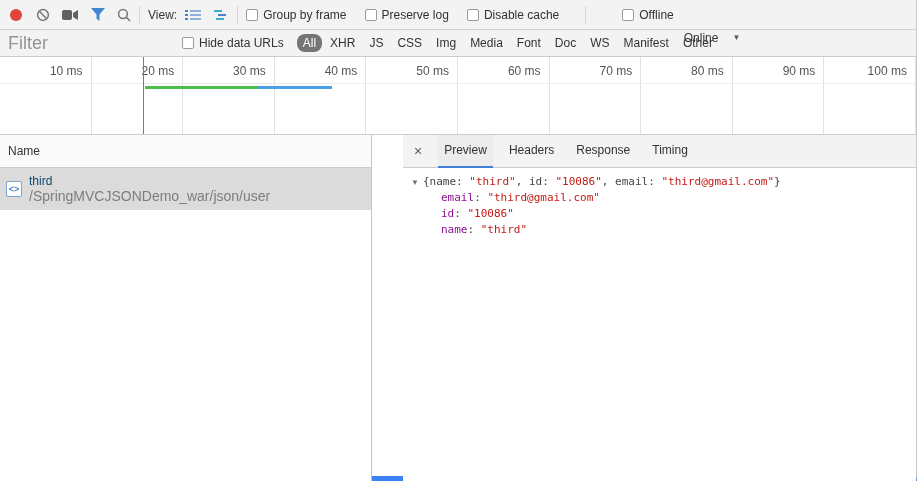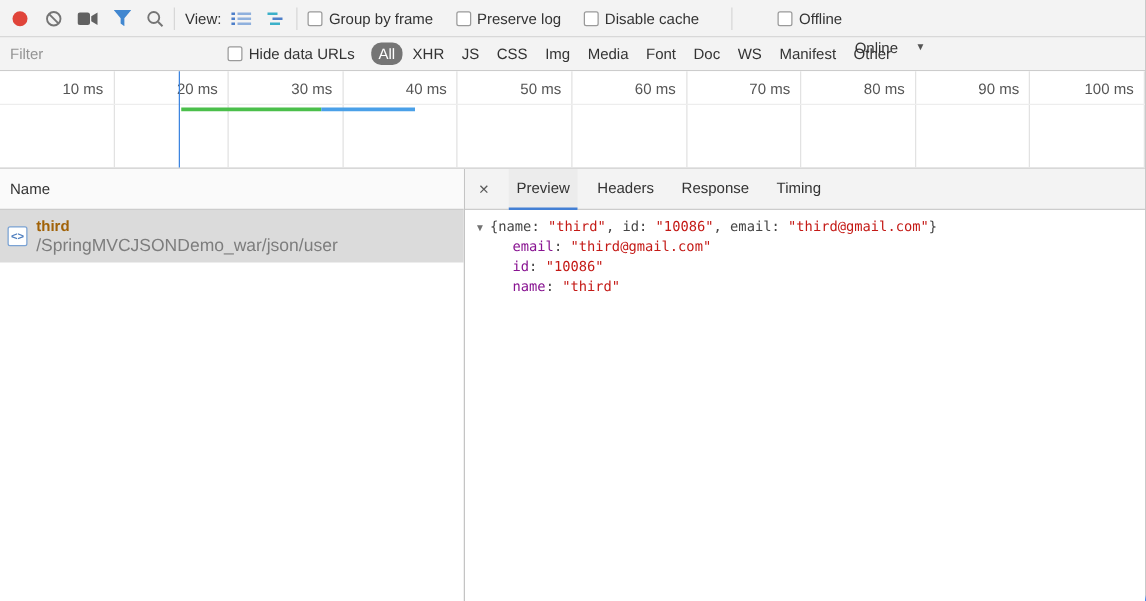--- a/index.html
+++ b/index.html
@@ -29,52 +29,52 @@
   .throttle { display: inline-flex; align-items: center; cursor: pointer; margin-left: 2px; margin-top: 46px; }
   .throttle .dd { font-size: 8px; color: #555; margin-left: 14px; }
 
   
   .filterbar {
     height: 27px; background: #f3f3f3; border-bottom: 1px solid #ccc;
     display: flex; align-items: center; padding-left: 8px; white-space: nowrap;
   }
   .filter-input {
     width: 160px; border: none; outline: none; background: transparent;
-    font-family: "Liberation Sans", sans-serif; font-size: 12px; color: #333; margin-right: 14px;
+    font-family: "Liberation Sans", sans-serif; font-size: 18px; color: #333; margin-right: 14px;
   }
   .filter-input::placeholder { color: #949494; }
   .pill { padding: 2px 6px; margin: 0 1px; border-radius: 8px; color: #333; cursor: pointer; }
   .pill.active { background: #757575; color: #fff; }
 
   
   .timeline { height: 78px; border-bottom: 1px solid #ccc; position: relative; background: #fff; cursor: col-resize; }
   .tl-cells { display: flex; height: 100%; }
   .tl-cell { flex: 0 0 10%; border-right: 1px solid #e2e2e2; }
   .tl-cell .tick { display: block; text-align: right; padding: 7px 8px 0 0; color: #545454; font-size: 12px; }
   .ruler-line { position: absolute; left: 0; right: 0; top: 26px; height: 1px; background: #ededed; }
   .dcl-line { position: absolute; left: 143px; top: 0; bottom: 0; width: 1px; background: #3d85e0; }
   .wf-bar { position: absolute; top: 29px; height: 3px; }
   .wf-green { left: 145px; width: 112px; background: #4bbf4b; }
   .wf-blue  { left: 257px; width: 75px;  background: #4aa0e8; }
 
   
-  .main { display: flex; height: 346px; }
+  .main { display: flex; height: 346px; gap: 31px; }
   .left { width: 372px; border-right: 1px solid #c4c4c4; display: flex; flex-direction: column; background: #fff; }
   .name-header {
     height: 33px; line-height: 32px; padding-left: 8px; background: #fafafa;
     border-bottom: 1px solid #ccc; color: #333; cursor: pointer;
   }
   .req-row { height: 42px; display: flex; align-items: center; padding-left: 6px; cursor: pointer; }
   .req-row.selected { background: #dbdbdb; }
   .file-icon {
     width: 16px; height: 16px; border: 1px solid #7ba3d4; border-radius: 2px; background: #fff;
     color: #4f7fbf; font-size: 9px; font-weight: bold; line-height: 14px; text-align: center;
     margin-right: 7px; flex: 0 0 16px;
   }
-  .req-name { color: #a16207; line-height: 15px; font-weight: bold; }
+  .req-name { color: #0c4a6e; line-height: 15px; }
   .req-path { color: #7d7d7d; line-height: 15px; font-size: 14px; }
 
   .right { flex: 1; display: flex; flex-direction: column; background: #fff; }
   .tabs {
     height: 33px; background: #f3f3f3; border-bottom: 1px solid #ccc;
     display: flex; align-items: stretch; white-space: nowrap;
   }
   .tab-close { line-height: 32px; padding: 0 11px; color: #5a5a5a; font-size: 14px; cursor: pointer; }
   .tab { line-height: 30px; height: 33px; padding: 0 6px; margin: 0 5px; color: #333; cursor: pointer; }
   .tab.active { background: #ececec; border-bottom: 2px solid #437fd4; }

